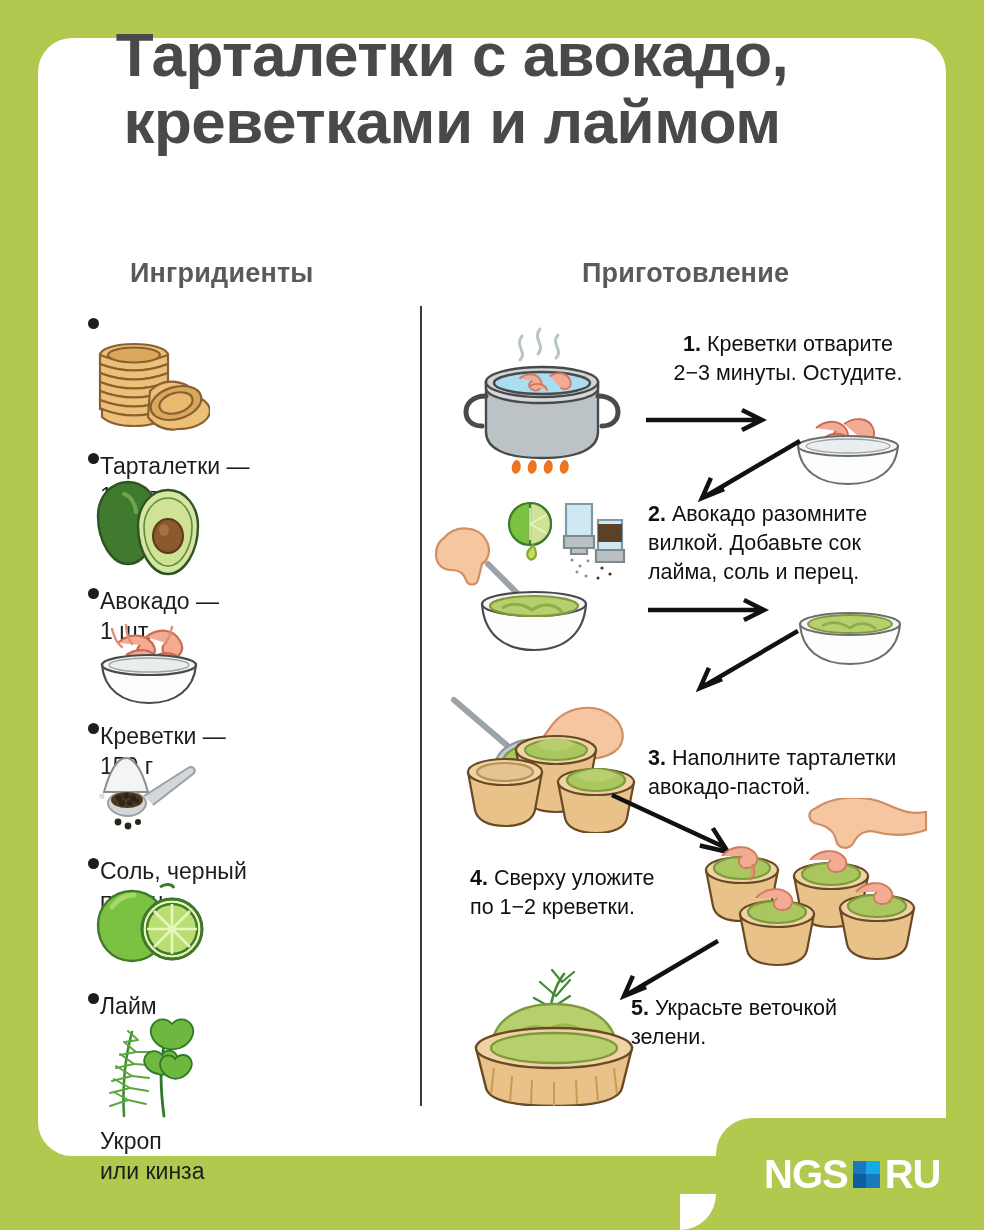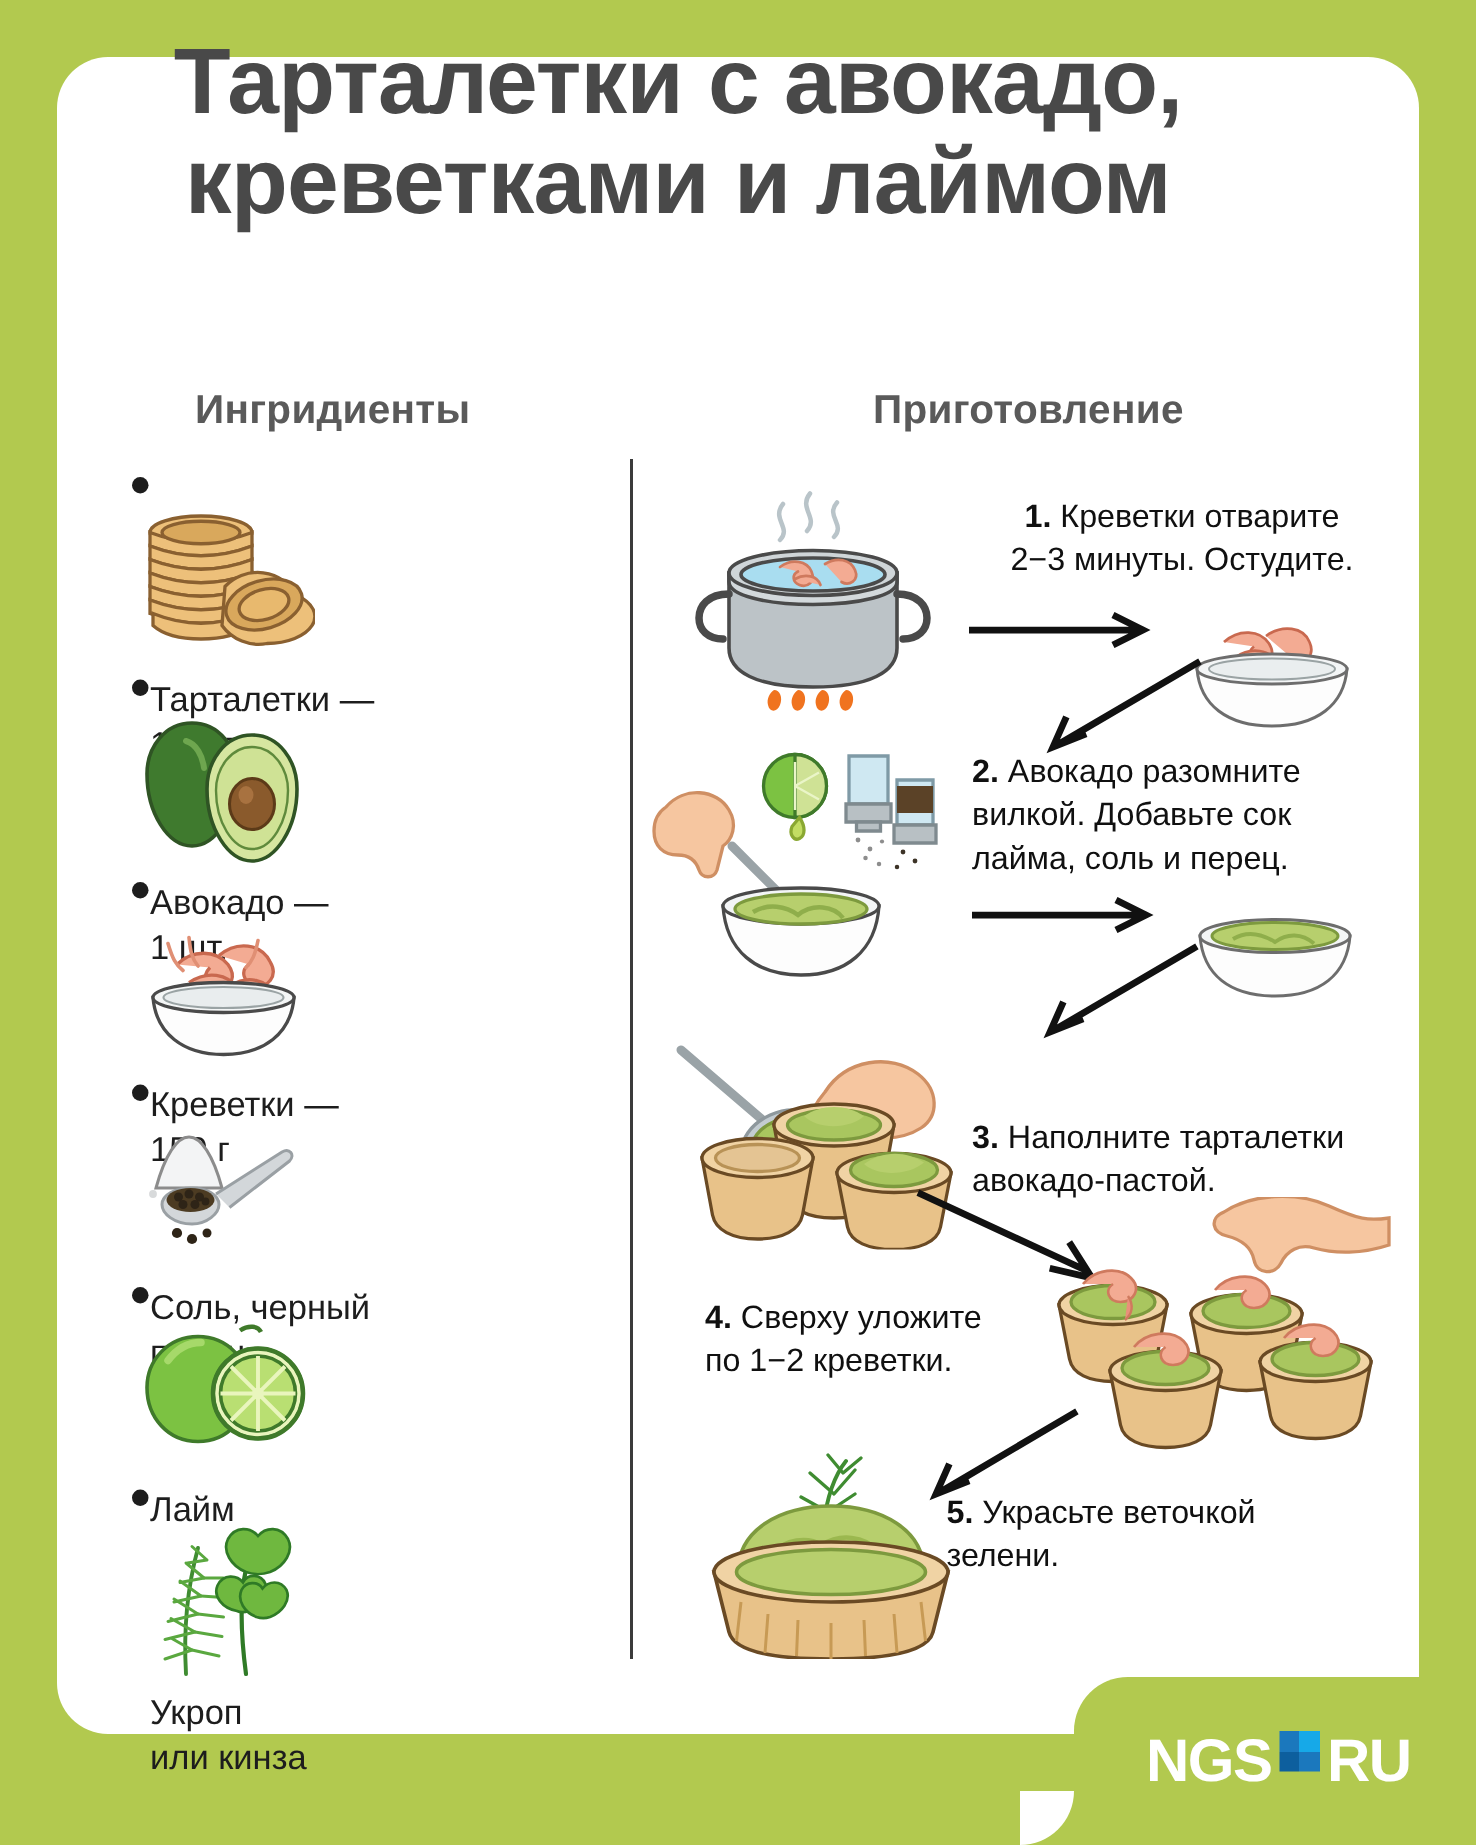--- a/index.html
+++ b/index.html
@@ -127,20 +127,21 @@
     position: absolute;
     left: 0; top: 0;
     width: 36px; height: 36px;
     background: #ffffff;
     border-bottom-right-radius: 36px;
   }
   .logo-inner {
     position: absolute;
     left: 48px; top: 36px;
     display: flex;
+    align-items: center;
   }
   .logo-ngs, .logo-ru {
     color: #ffffff;
     font-weight: bold;
     font-size: 40px;
     letter-spacing: -1px;
     line-height: 1;
   }
   .logo-sq {
     width: 27px; height: 27px;

